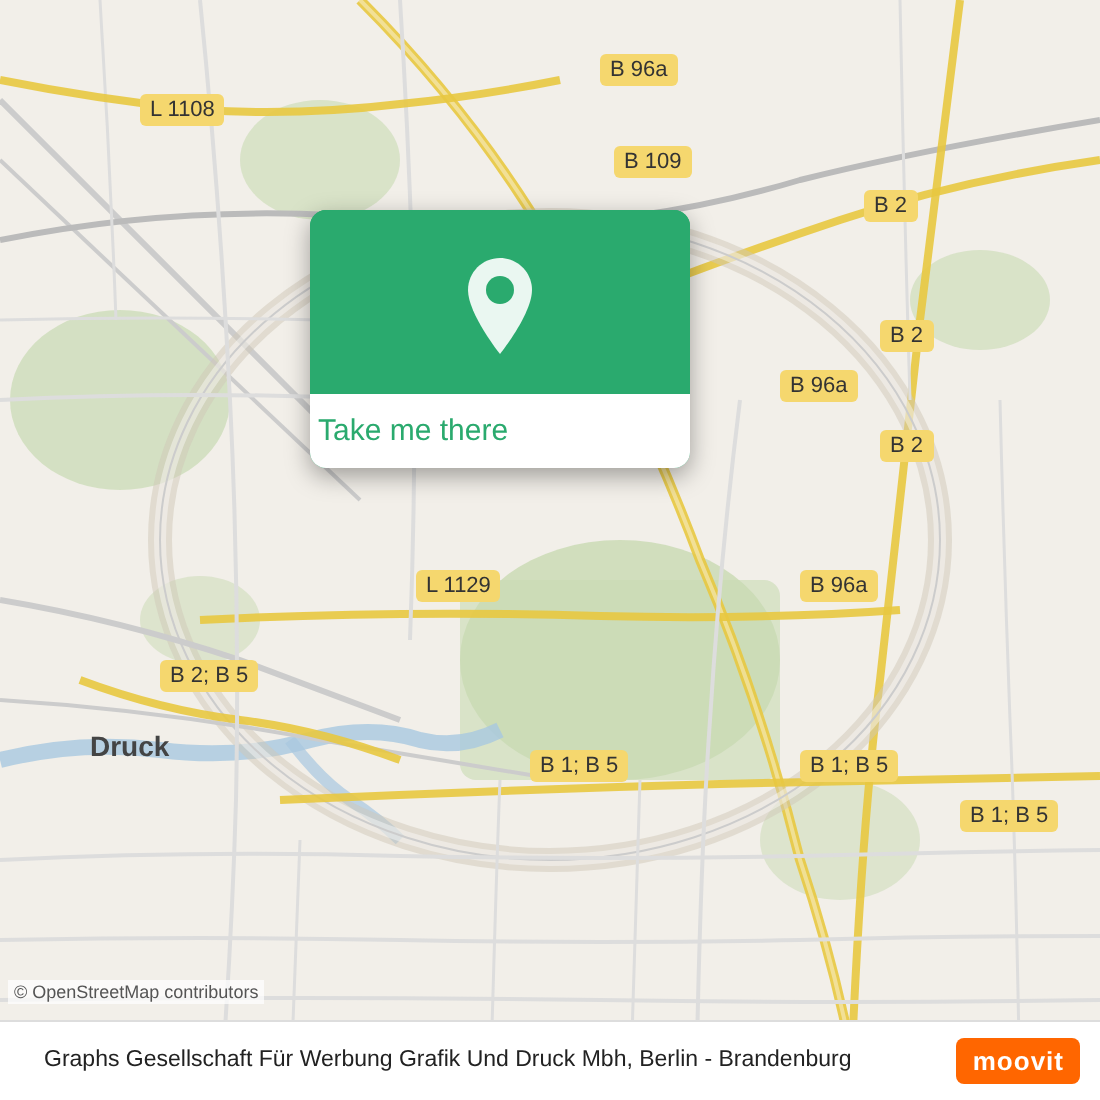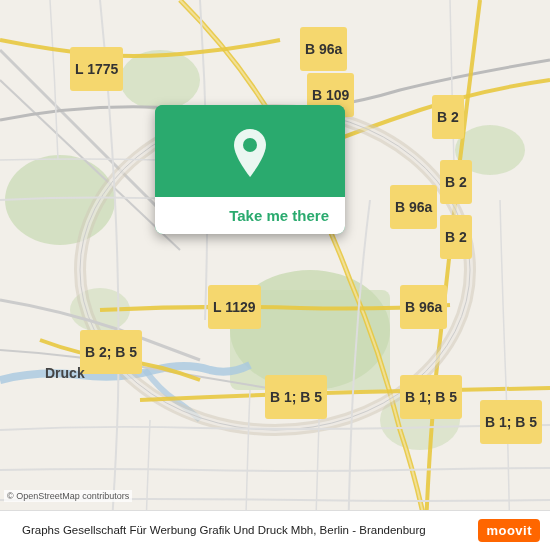--- a/index.html
+++ b/index.html
@@ -17,23 +17,23 @@
       position: relative;
       background-color: #e8e0d8;
       overflow: hidden;
     }
 
     
     .road-label {
       position: absolute;
       background-color: #f5d76e;
       color: #333;
-      font-size: 14px;
-      font-weight: bold;
-      padding: 14px 5px;
+      font-size: 11px;
+      font-weight: normal;
+      padding: 2px 5px;
       border-radius: 3px;
       white-space: nowrap;
     }
 
     
     .map-tooltip {
       position: absolute;
       top: 105px;
       left: 155px;
       width: 190px;
@@ -49,24 +49,24 @@
       background-color: #2aaa6e;
       display: flex;
       justify-content: center;
       align-items: center;
       padding: 22px 0 16px;
     }
 
     .tooltip-button {
       background-color: #ffffff;
       color: #2aaa6e;
-      text-align: right;
+      text-align: left;
       font-size: 15px;
-      font-weight: 700;
-      padding: 10px 16px;
+      font-weight: 400;
+      padding: 10px 4px;
       cursor: pointer;
       border: none;
       width: 100%;
     }
 
     
     .bottom-bar {
       position: absolute;
       bottom: 0;
       left: 0;
@@ -180,21 +180,21 @@
     <path d="M 250 390 Q 248 440 245 550" stroke="#ddd" stroke-width="1.5" fill="none"></path>
     <path d="M 320 390 Q 318 450 315 550" stroke="#ddd" stroke-width="1.5" fill="none"></path>
     <path d="M 50 0 Q 55 80 58 160" stroke="#ddd" stroke-width="1.5" fill="none"></path>
     <path d="M 0 160 Q 80 158 160 160 Q 220 162 280 158" stroke="#ddd" stroke-width="1.5" fill="none"></path>
     <path d="M 450 0 Q 452 100 455 200" stroke="#ddd" stroke-width="1.5" fill="none"></path>
     <path d="M 500 200 Q 502 280 505 360 Q 508 430 510 550" stroke="#ddd" stroke-width="1.5" fill="none"></path>
 
     <path d="M 0 40 Q 50 50 100 55 Q 150 58 200 52 Q 240 48 280 40" stroke="#e8c840" stroke-width="4" fill="none" opacity="0.9"></path>
   </svg>
 
-  <div class="road-label" style="top:47px;left:70px;">L 1775</div>
+  <div class="road-label" style="top:47px;left:70px;">L 1108</div>
   <div class="road-label" style="top:27px;left:300px;">B 96a</div>
   <div class="road-label" style="top:73px;left:307px;">B 109</div>
   <div class="road-label" style="top:95px;left:432px;">B 2</div>
   <div class="road-label" style="top:160px;left:440px;">B 2</div>
   <div class="road-label" style="top:185px;left:390px;">B 96a</div>
   <div class="road-label" style="top:215px;left:440px;">B 2</div>
   <div class="road-label" style="top:285px;left:208px;">L 1129</div>
   <div class="road-label" style="top:285px;left:400px;">B 96a</div>
   <div class="road-label" style="top:330px;left:80px;">B 2; B 5</div>
   <div class="road-label" style="top:375px;left:265px;">B 1; B 5</div>

